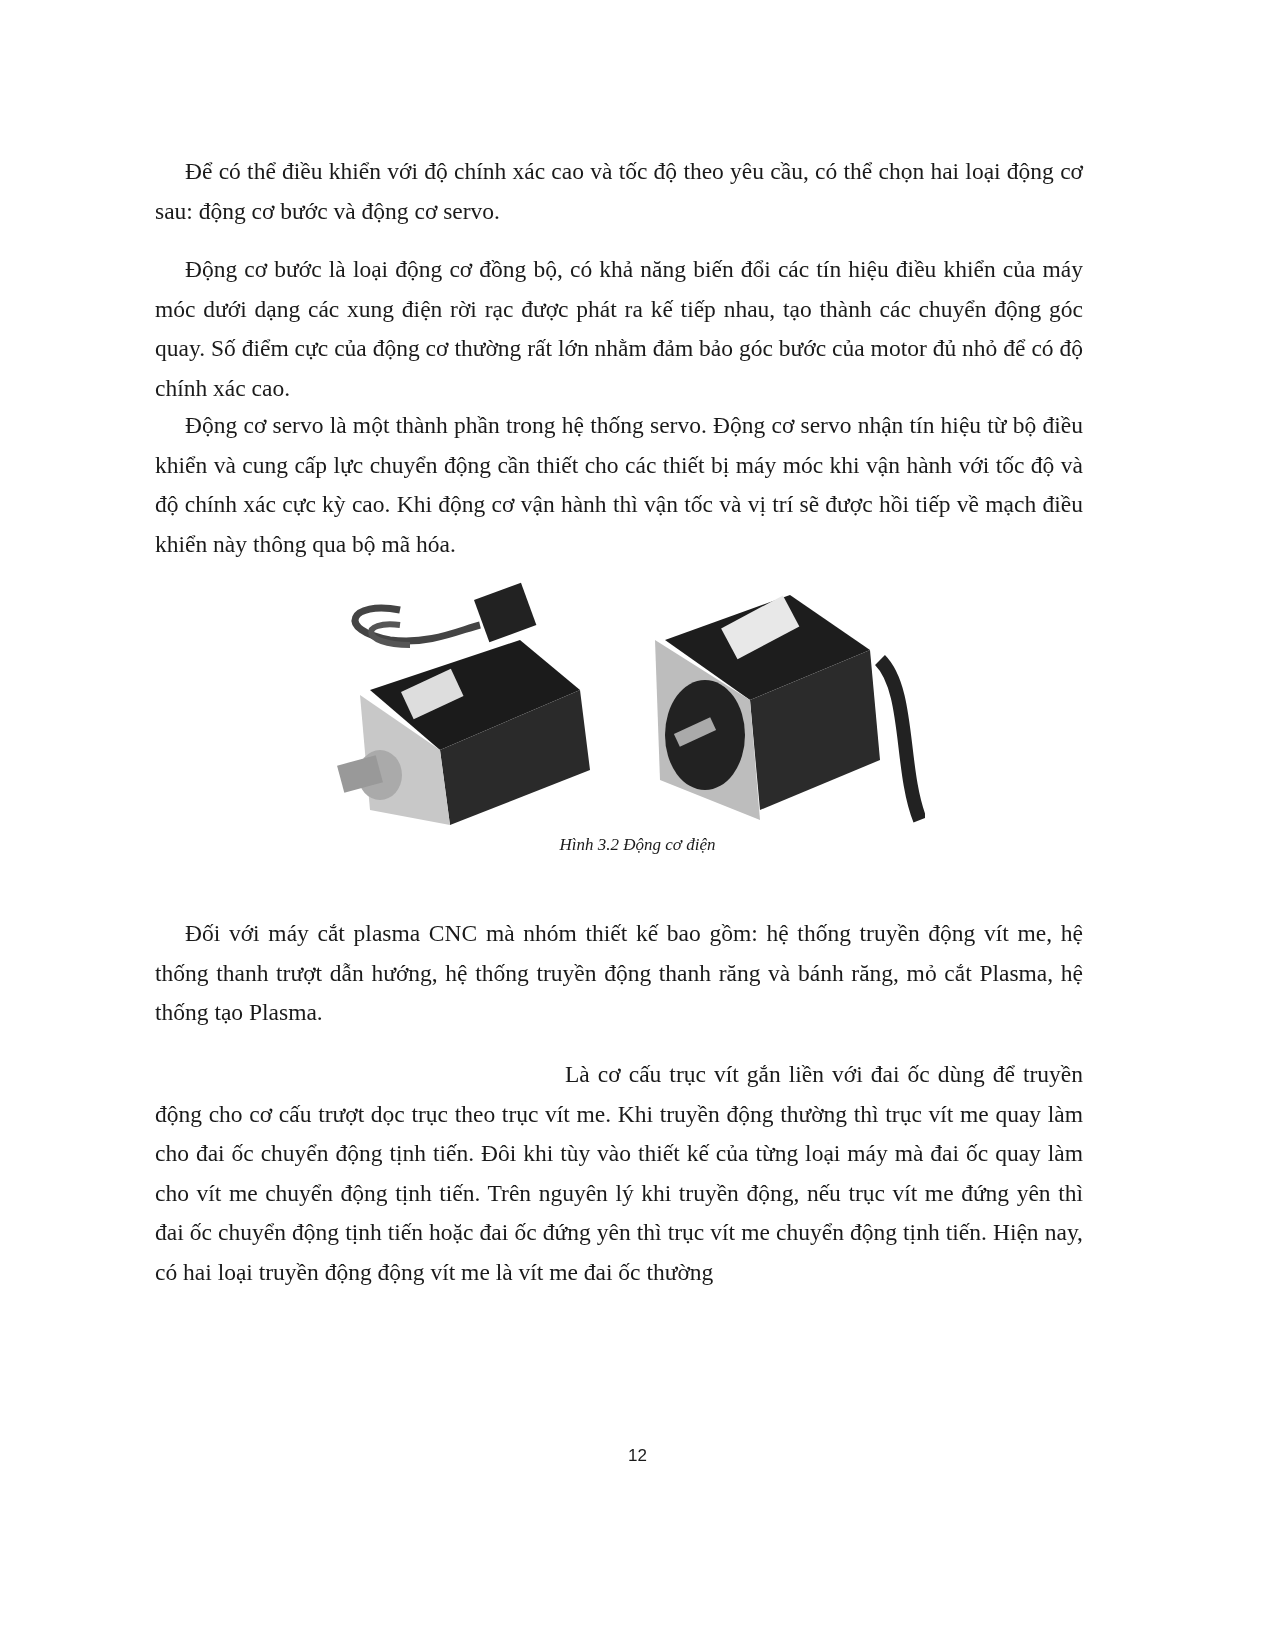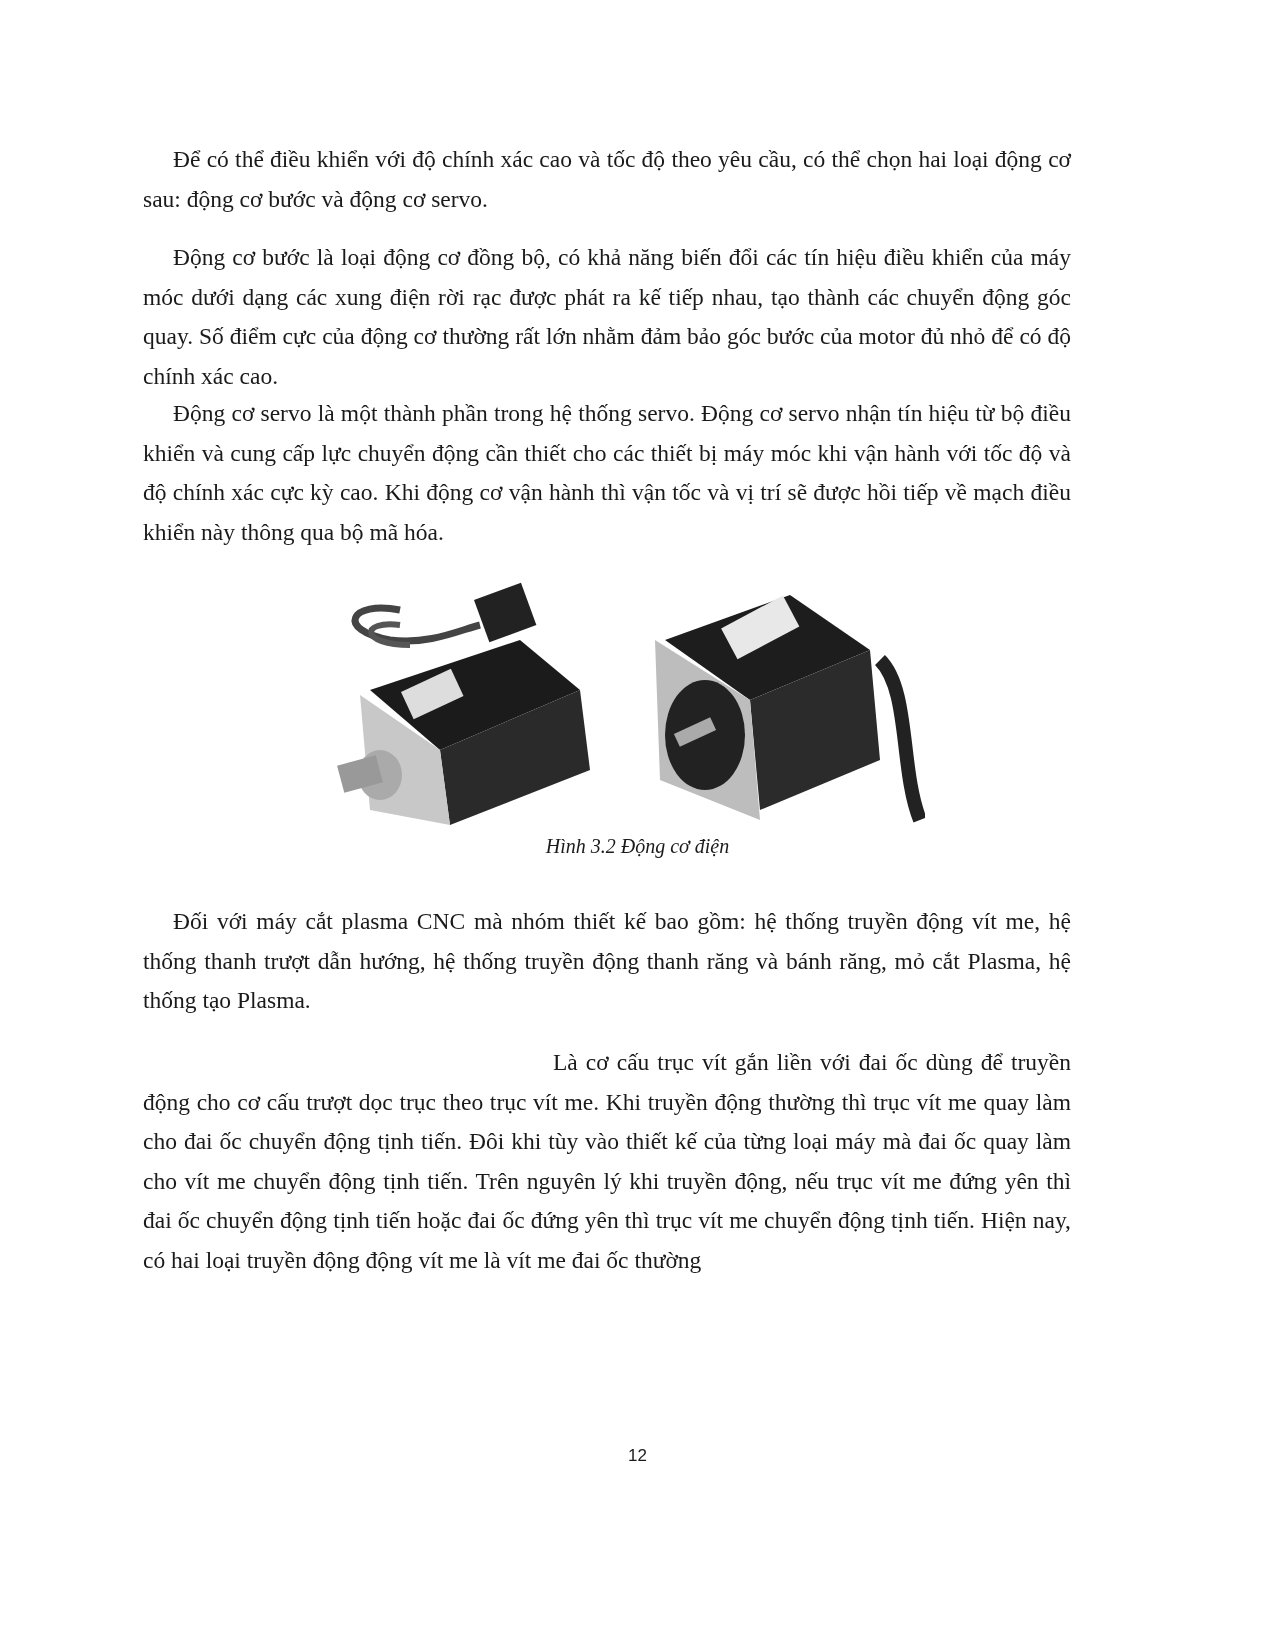--- a/index.html
+++ b/index.html
@@ -1,24 +1,24 @@
 <!DOCTYPE html>
 <html><head>
 <meta charset="utf-8">
 <style>
   html, body { margin: 0; padding: 0; background: #ffffff; }
   body { width: 1275px; height: 1650px; position: relative; overflow: hidden;
          font-family: "Liberation Serif", "DejaVu Serif", serif; color: #1a1a1a; }
   .p { position: absolute; left: 143px; width: 928px; font-size: 23.5px; line-height: 39.5px;
-       text-align: justify; margin: 0; }
+       text-align: justify; margin: 12px; }
   .p .ind { display: inline-block; width: 30px; }
   .lead { display: inline-block; width: 410px; }
   .fig { position: absolute; left: 330px; top: 570px; width: 595px; height: 260px; }
   .caption { position: absolute; left: 0; width: 1275px; top: 835px; text-align: center;
-             font-style: italic; font-size: 20px; }
+             font-style: italic; font-size: 17px; }
   .pnum { position: absolute; top: 1446px; left: 0; width: 1275px; text-align: center;
           font-family: "Liberation Sans", "DejaVu Sans", sans-serif; font-size: 17px; }
 </style>
 </head>
 <body>
 
 <p class="p" style="top:140px"><span class="ind"></span><span>Để có thể điều khiển với độ chính xác cao và tốc độ theo yêu cầu, có thể chọn hai loại động cơ sau: động cơ bước và động cơ servo.</span></p>
 <p class="p" style="top:238px"><span class="ind"></span><span>Động cơ bước là loại động cơ đồng bộ, có khả năng biến đổi các tín hiệu điều khiển của máy móc dưới dạng các xung điện rời rạc được phát ra kế tiếp nhau, tạo thành các chuyển động góc quay. Số điểm cực của động cơ thường rất lớn nhằm đảm bảo góc bước của motor đủ nhỏ để có độ chính xác cao.</span></p>
 <p class="p" style="top:394px"><span class="ind"></span><span>Động cơ servo là một thành phần trong hệ thống servo. Động cơ servo nhận tín hiệu từ bộ điều khiển và cung cấp lực chuyển động cần thiết cho các thiết bị máy móc khi vận hành với tốc độ và độ chính xác cực kỳ cao. Khi động cơ vận hành thì vận tốc và vị trí sẽ được hồi tiếp về mạch điều khiển này thông qua bộ mã hóa.</span></p>
 

